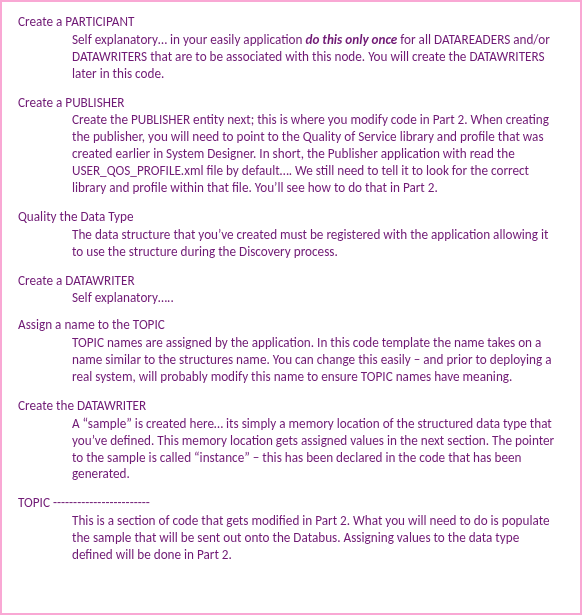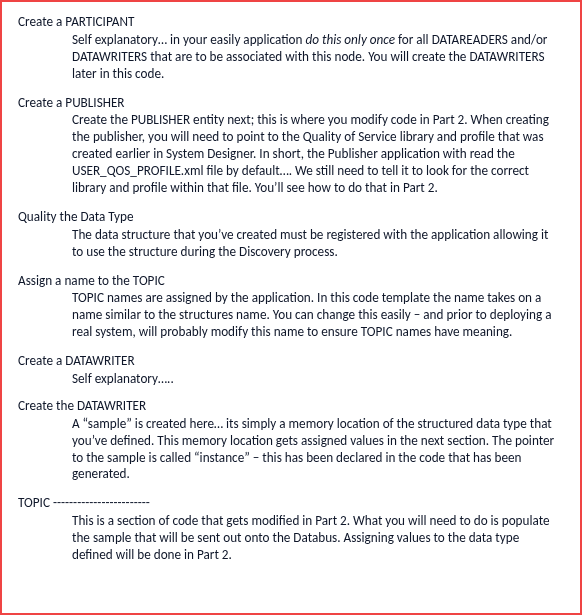--- a/index.html
+++ b/index.html
@@ -4,45 +4,45 @@
 <style>
   html, body {
     margin: 0;
     padding: 0;
     background: #fff;
   }
   .page {
     box-sizing: border-box;
     width: 582px;
     height: 615px;
-    border: 2px solid #ef4444;
+    border: 2px solid #f9a8d4;
     padding: 12px 18px 12px 16px;
     font-family: Calibri, "Segoe UI", Arial, sans-serif;
     font-size: 13.2px;
     line-height: 1.28;
-    color: #0f172a;
+    color: #701a75;
   }
   .section {
     margin-bottom: 12px;
   }
   .section.tight {
     margin-bottom: 10px;
   }
   .heading {
     margin: 0 0 1px 0;
   }
   .body {
     margin: 0 0 0 54px;
   }
   .body p {
     margin: 0;
   }
   em.bi {
     font-style: italic;
-    font-weight: normal;
+    font-weight: bold;
   }
 </style>
 </head>
 <body>
 
 <div class="page">
 
   <div class="section">
     <p class="heading">Create a PARTICIPANT</p>
     <div class="body">
@@ -59,31 +59,31 @@
     </div>
   </div>
 
   <div class="section">
     <p class="heading">Quality the Data Type</p>
     <div class="body">
       <p>The data structure that you’ve created must be registered with the application allowing it to use the structure during the Discovery process.</p>
     </div>
   </div>
 
+  <div class="section tight">
+    <p class="heading">Create a DATAWRITER</p>
+    <div class="body">
+      <p>Self explanatory…..</p>
+    </div>
+  </div>
+
   <div class="section">
     <p class="heading">Assign a name to the TOPIC</p>
     <div class="body">
       <p>TOPIC names are assigned  by the application. In this code template the name takes on a name similar to the structures name.  You can change this easily – and prior to deploying a real system,  will probably modify this name to ensure TOPIC names have meaning.</p>
-    </div>
-  </div>
-
-  <div class="section tight">
-    <p class="heading">Create a DATAWRITER</p>
-    <div class="body">
-      <p>Self explanatory…..</p>
     </div>
   </div>
 
   <div class="section">
     <p class="heading">Create the DATAWRITER</p>
     <div class="body">
       <p>A “sample” is created here… its simply a memory location of the structured data type that you’ve defined.  This memory location gets assigned values in the next section.  The pointer to the sample is called “instance” – this has been declared in the code that has been generated.</p>
     </div>
   </div>
 

